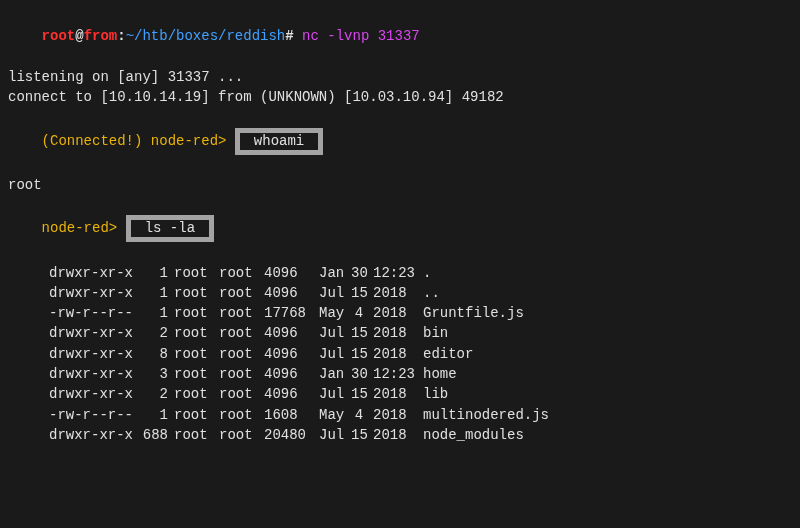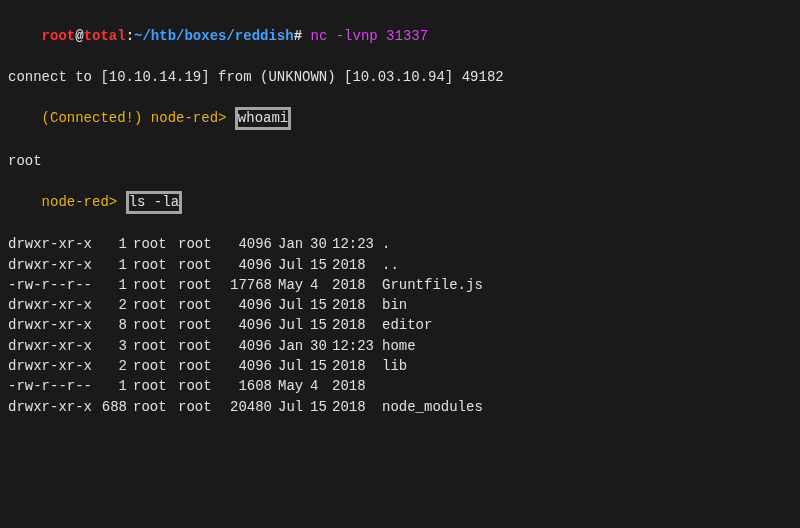--- a/index.html
+++ b/index.html
@@ -12,51 +12,52 @@
       padding: 6px 8px;
       width: 800px;
       height: 528px;
       overflow: hidden;
     }
     .line { white-space: pre; }
     .user { color: #ff3030; font-weight: bold; }
     .host { color: #ff3030; font-weight: bold; }
     .at { color: #e0e0e0; font-weight: bold; }
     .colon { color: #e0e0e0; font-weight: bold; }
-    .path { color: #40a0ff; font-weight: bold; }
+    .path { color: #40a0ff; font-weight: normal; }
     .hash { color: #e0e0e0; font-weight: bold; }
     .cmd { color: #d946ef; }
     .prompt2 { color: #eab308; }
     .boxed {
-      border: 3px solid #a3a3a3;
-      padding: 0 0;
+      border: 5px solid #a3a3a3;
+      padding: 0 14px;
       display: inline-block;
       line-height: 1.2;
     }
-    .ls-row { display: flex; }
+    .ls-row { display: flex; margin-left: 41px; }
     .ls-perms { width: 90px; }
     .ls-links { width: 35px; text-align: right; padding-right: 6px; }
     .ls-owner { width: 45px; }
     .ls-group { width: 45px; }
-    .ls-size  { width: 55px; text-align: right; padding-right: 6px; }
+    .ls-size  { width: 55px; text-align: left; padding-right: 6px; }
     .ls-month { width: 32px; }
-    .ls-day   { width: 22px; text-align: left; padding-right: 6px; }
+    .ls-day   { width: 22px; text-align: center; padding-right: 6px; }
     .ls-time  { width: 50px; }
     .ls-name  { flex: 1; }
   </style>
 </head>
 <body>
 
 <div>
 
   <div class="line">
-    <span class="user">root</span><span class="at">@</span><span class="host">total</span><span class="colon">:</span><span class="path">~/htb/boxes/reddish</span><span class="hash">#</span> <span class="cmd">nc -lvnp 31337</span>
+    <span class="user">root</span><span class="at">@</span><span class="host">from</span><span class="colon">:</span><span class="path">~/htb/boxes/reddish</span><span class="hash">#</span> <span class="cmd">nc -lvnp 31337</span>
   </div>
 
   <div id="intro-lines">
+      <div class="line">listening on [any] 31337 ...</div>
       <div class="line">connect to [10.10.14.19] from (UNKNOWN) [10.03.10.94] 49182</div>
     </div>
 
   <div class="line">
     <span class="prompt2">(Connected!) node-red&gt;</span> <span class="boxed">whoami</span>
   </div>
   <div class="line">root</div>
 
 
   <div class="line">
@@ -143,20 +144,21 @@
       </div>
       <div class="ls-row">
         <span class="ls-perms">-rw-r--r--</span>
         <span class="ls-links">1</span>
         <span class="ls-owner">root</span>
         <span class="ls-group">root</span>
         <span class="ls-size">1608</span>
         <span class="ls-month">May</span>
         <span class="ls-day">4</span>
         <span class="ls-time">2018</span>
+        <span class="ls-name">multinodered.js</span>
       </div>
       <div class="ls-row">
         <span class="ls-perms">drwxr-xr-x</span>
         <span class="ls-links">688</span>
         <span class="ls-owner">root</span>
         <span class="ls-group">root</span>
         <span class="ls-size">20480</span>
         <span class="ls-month">Jul</span>
         <span class="ls-day">15</span>
         <span class="ls-time">2018</span>

